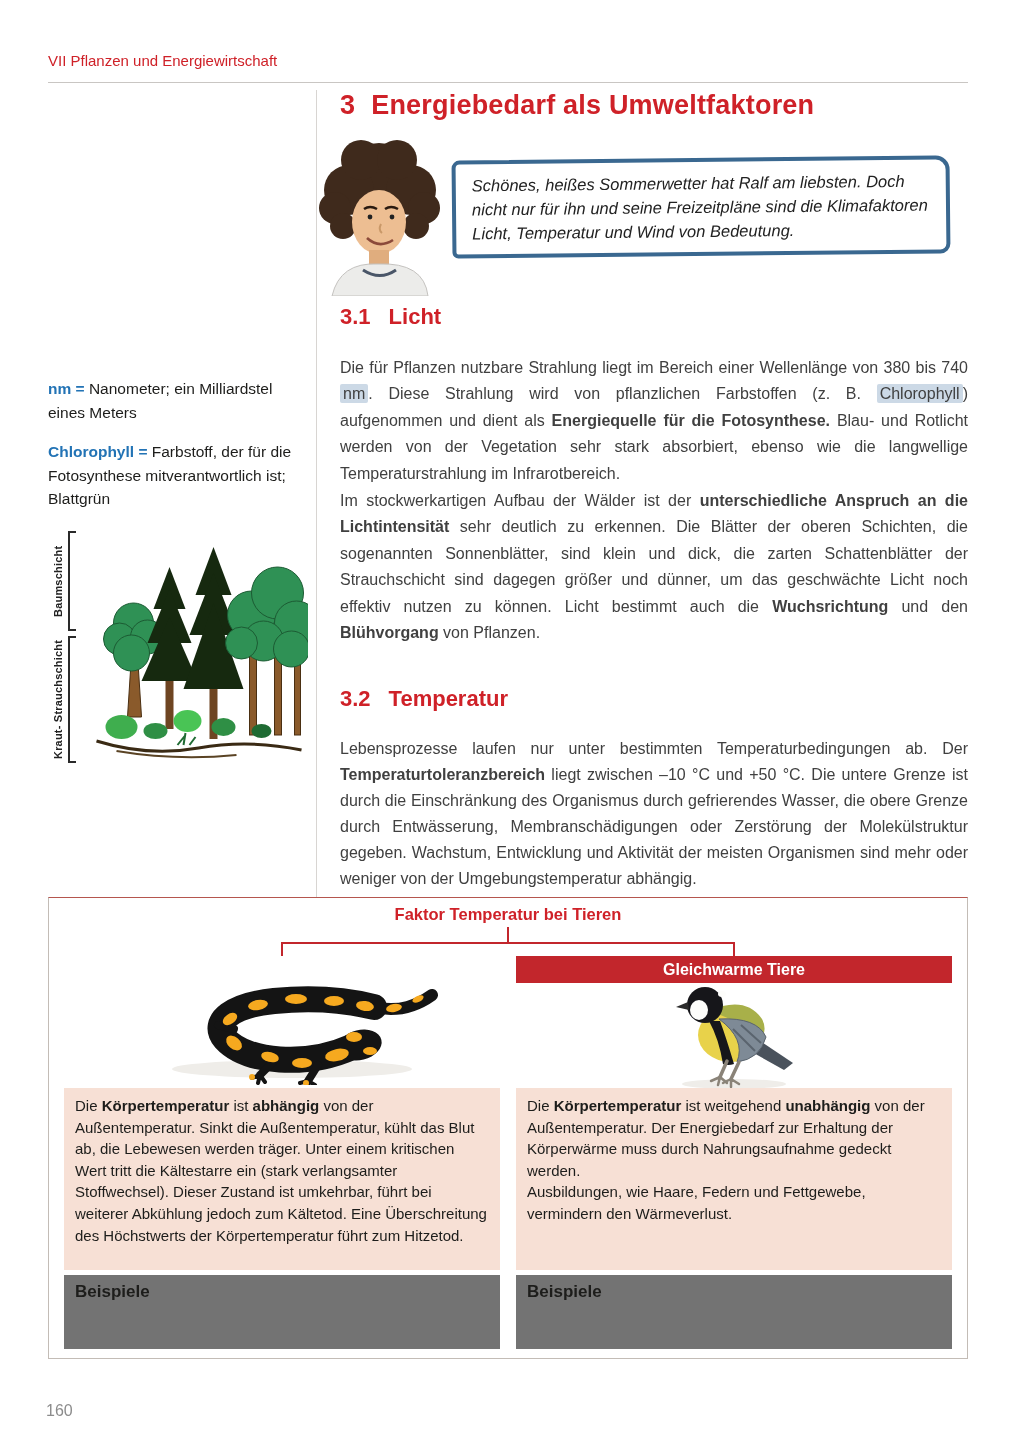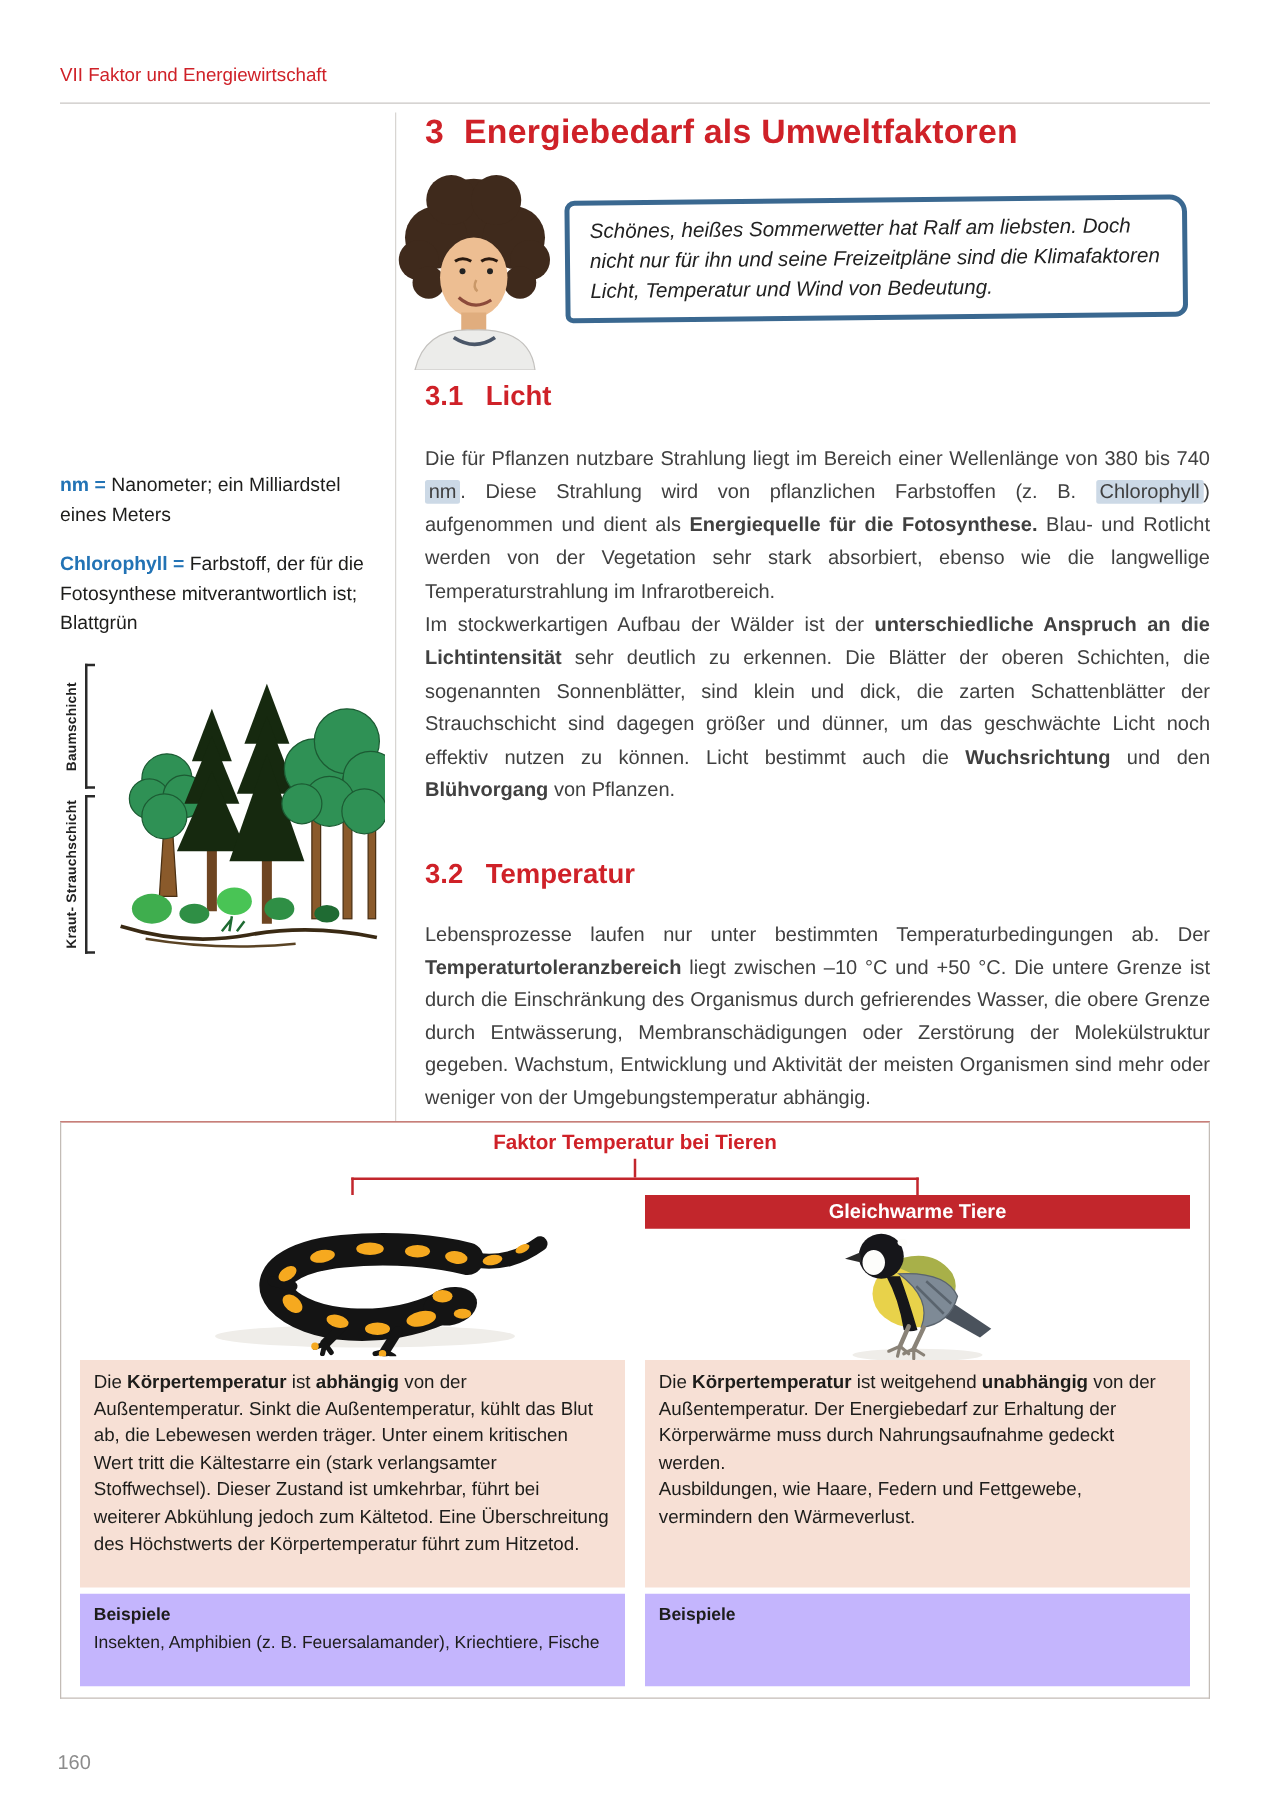--- a/index.html
+++ b/index.html
@@ -73,34 +73,34 @@
   .ia-l{left:15px;}
   .ia-r{left:467px;}
   .colbody{
     position:absolute;top:190px;width:436px;height:182px;box-sizing:border-box;overflow:hidden;
     background:#f7e0d5;padding:7px 11px;font-size:15px;line-height:21.6px;color:#1d1d1b;white-space:pre-line;
   }
   .cb-l{left:15px;}
   .cb-r{left:467px;}
   .examples{
     position:absolute;top:377px;width:436px;height:74px;box-sizing:border-box;
-    background:#c4b5fd;padding:6px 11px;font-size:14px;line-height:21.5px;color:#1d1d1b;
+    background:#737373;padding:6px 11px;font-size:17px;line-height:21.5px;color:#1d1d1b;
   }
   .ex-l{left:15px;}
   .ex-r{left:467px;}
   .ex-label{font-weight:bold;}
   
   .page-num{position:absolute;left:46px;top:1402px;font-size:16px;color:#8c8c8c;}
 </style>
 </head>
 <body>
 
 <div class="page">
 
-  <div class="breadcrumb">VII Faktor und Energiewirtschaft</div>
+  <div class="breadcrumb">VII Pflanzen und Energiewirtschaft</div>
   <div class="header-rule"></div>
   <div class="col-divider"></div>
 
   <h1 class="doc-title"><span class="t-num">3</span><span>Energiebedarf als Umweltfaktoren</span></h1>
 
   <div class="avatar">
     <svg width="150" height="160" viewBox="0 0 150 160">
       <g fill="#3f2a1c">
         <circle cx="75" cy="42" r="35"></circle>
           <circle cx="45" cy="54" r="25"></circle>
@@ -262,21 +262,20 @@
         </g>
       </svg>
     </div>
 
     <div class="colbody cb-l"><span>Die </span><span class="seg-b">Körpertemperatur</span><span> ist </span><span class="seg-b">abhängig</span><span> von der Außentemperatur. Sinkt die Außentemperatur, kühlt das Blut ab, die Lebewesen werden träger. Unter einem kritischen Wert tritt die Kältestarre ein (stark verlangsamter Stoffwechsel). Dieser Zustand ist umkehrbar, führt bei weiterer Abkühlung jedoch zum Kältetod. Eine Überschreitung des Höchstwerts der Körpertemperatur führt zum Hitzetod.</span></div>
     <div class="colbody cb-r"><span>Die </span><span class="seg-b">Körpertemperatur</span><span> ist weitgehend </span><span class="seg-b">unabhängig</span><span> von der Außentemperatur. Der Energiebedarf zur Erhaltung der Körperwärme muss durch Nahrungsaufnahme gedeckt werden.
 Ausbildungen, wie Haare, Federn und Fettgewebe, vermindern den Wärmeverlust.</span></div>
 
     <div class="examples ex-l">
       <div class="ex-label">Beispiele</div>
-      <div>Insekten, Amphibien (z. B. Feuersalamander), Kriechtiere, Fische</div>
     </div>
     <div class="examples ex-r">
       <div class="ex-label">Beispiele</div>
     </div>
   </div>
 
   <div class="page-num">160</div>
 
 </div>
 

